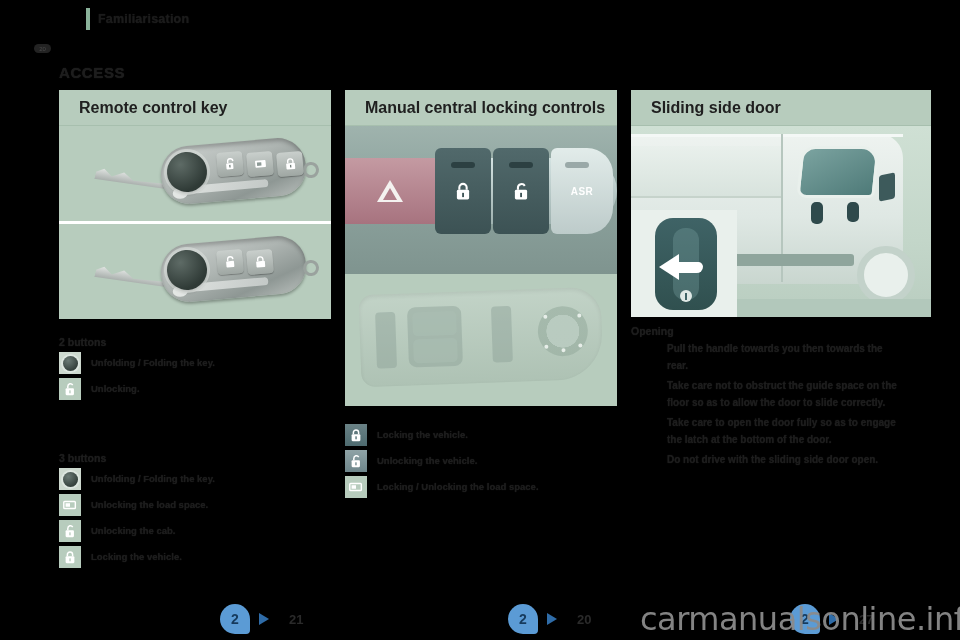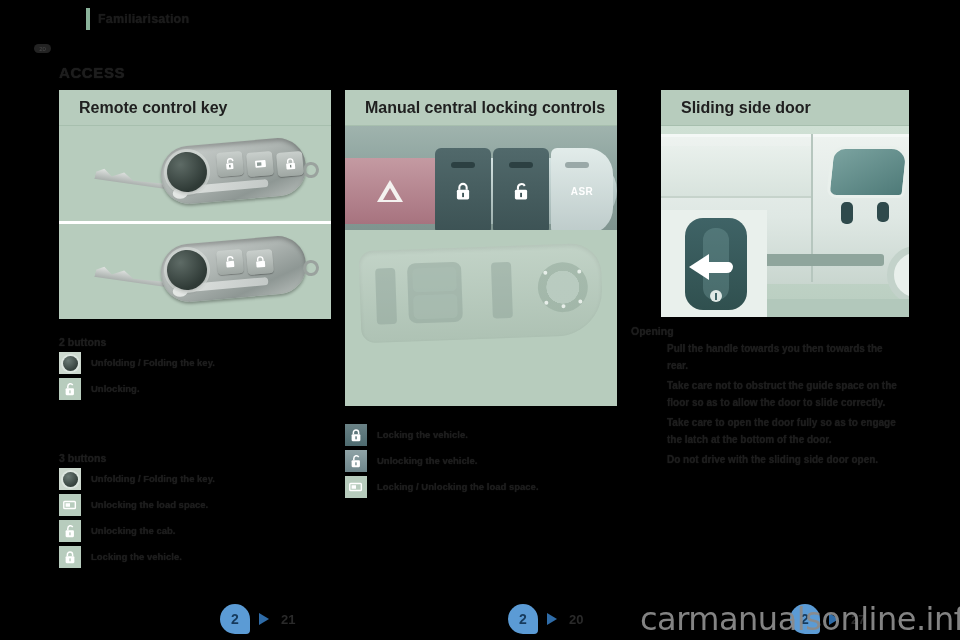--- a/index.html
+++ b/index.html
@@ -49,21 +49,21 @@
   .panel-head {
     height: 36px; display: flex; align-items: center;
     padding-left: 20px;
     font-size: 16px; font-weight: bold; color: #202020;
     border-bottom: 1px solid #a7bfae;
   }
   .panel-body { position: relative; width: 100%; }
 
   #panel-remote  { left: 59px;  top: 90px; width: 272px; height: 227px; }
   #panel-manual  { left: 345px; top: 90px; width: 272px; height: 316px; }
-  #panel-sliding { left: 661px; top: 90px; width: 248px; height: 227px; }
+  #panel-sliding { left: 631px; top: 90px; width: 300px; height: 227px; }
 
   
   .key-cell { position: relative; width: 100%; height: 95px; background: #b7ccbd; }
   .key-divider { height: 3px; background: #ffffff; width: 100%; }
   .keyfob { position: absolute; left: 22px; top: 14px; width: 230px; height: 72px; }
   .fob-body {
     position: absolute; left: 80px; top: 2px; width: 145px; height: 58px;
     border-radius: 28px;
     background: linear-gradient(160deg,#cfd4d2 0%,#aeb5b2 45%,#8e9794 75%,#b9bfbc 100%);
     box-shadow: 0 3px 4px rgba(0,0,0,.25) inset, 0 2px 3px rgba(0,0,0,.3);
@@ -103,21 +103,21 @@
     box-shadow: 0 1px 1px rgba(0,0,0,.3);
     transform: rotate(-5deg);
     display: flex; align-items: center; justify-content: center;
   }
   .fob-btn .glyph { width: 15px; height: 14px; }
   .k3 .b1 { left: 136px; } .k3 .b2 { left: 166px; } .k3 .b3 { left: 196px; }
   .k2 .b1 { left: 136px; } .k2 .b2 { left: 166px; }
 
   
   .dash {
-    position: relative; width: 100%; height: 104px;
+    position: relative; width: 100%; height: 148px;
     background: linear-gradient(180deg,#9fb3ad 0%,#8ea49f 40%,#7f948f 100%);
     overflow: hidden;
   }
   .dash-strip {
     position: absolute; left: 0; top: 32px; width: 100%; height: 66px;
     background: linear-gradient(180deg,#d3e2e1,#9fb2b0);
     border-radius: 0 40px 40px 0;
   }
   .hazard {
     position: absolute; left: 0; top: 32px; width: 90px; height: 66px;
@@ -298,21 +298,21 @@
   #footer-mid    { left: 508px; }
   #footer-right  { left: 790px; }
   .chap-badge {
     width: 30px; height: 30px;
     background: #5b9bd5; color: #163a5c;
     border-radius: 50% 50% 4px 50%;
     display: flex; align-items: center; justify-content: center;
     font-size: 14px; font-weight: bold;
     box-shadow: 0 1px 2px rgba(0,0,0,.3);
   }
-  .pg { display: flex; align-items: center; gap: 12px; }
+  .pg { display: flex; align-items: center; gap: 20px; }
   .pg-tri {
     width: 0; height: 0; border-top: 6px solid transparent;
     border-bottom: 6px solid transparent; border-left: 10px solid #2f6ca8;
   }
   .pg-num {
     font-size: 13px; font-weight: bold; color: #2a2a2a;
     filter: blur(.3px);
   }
   .watermark {
     position: absolute; left: 640px; bottom: 2px;

